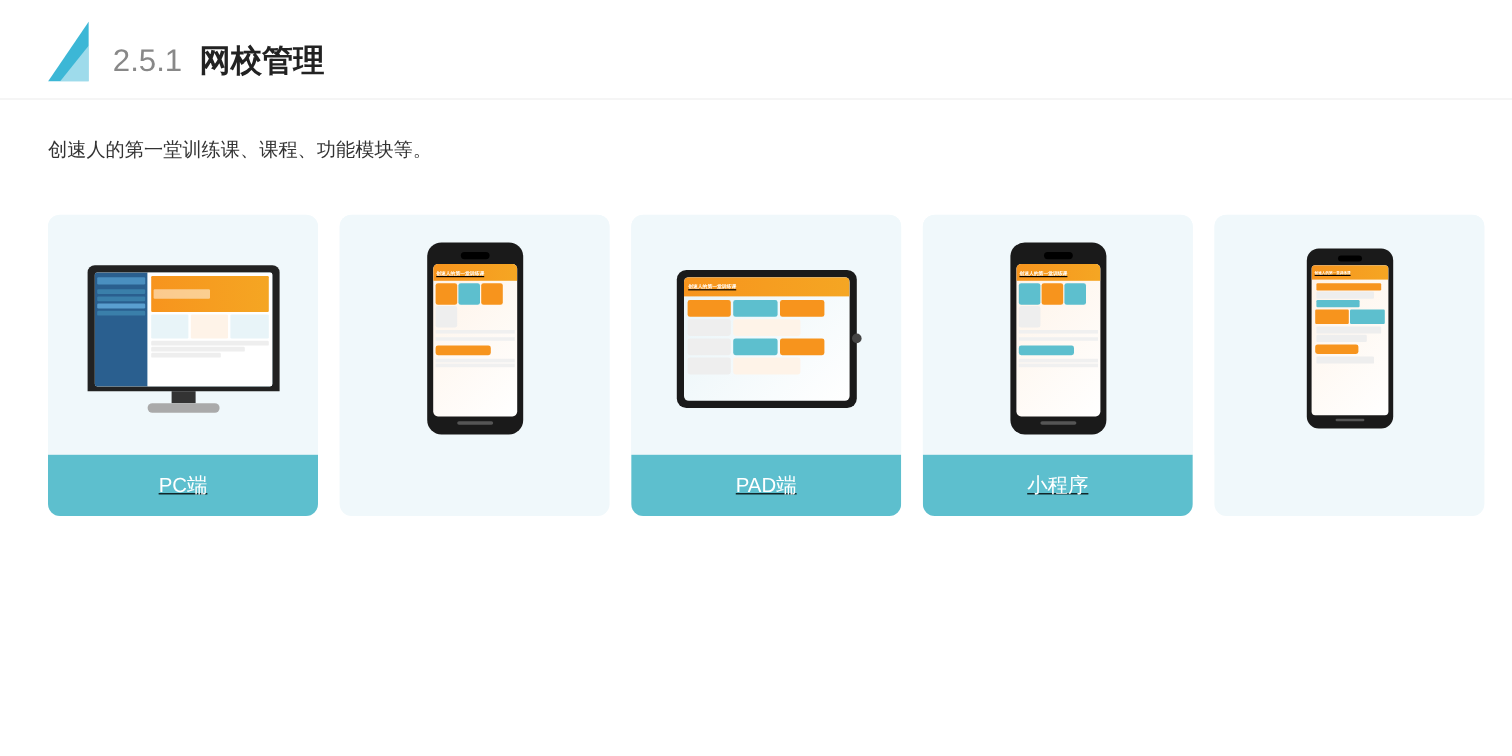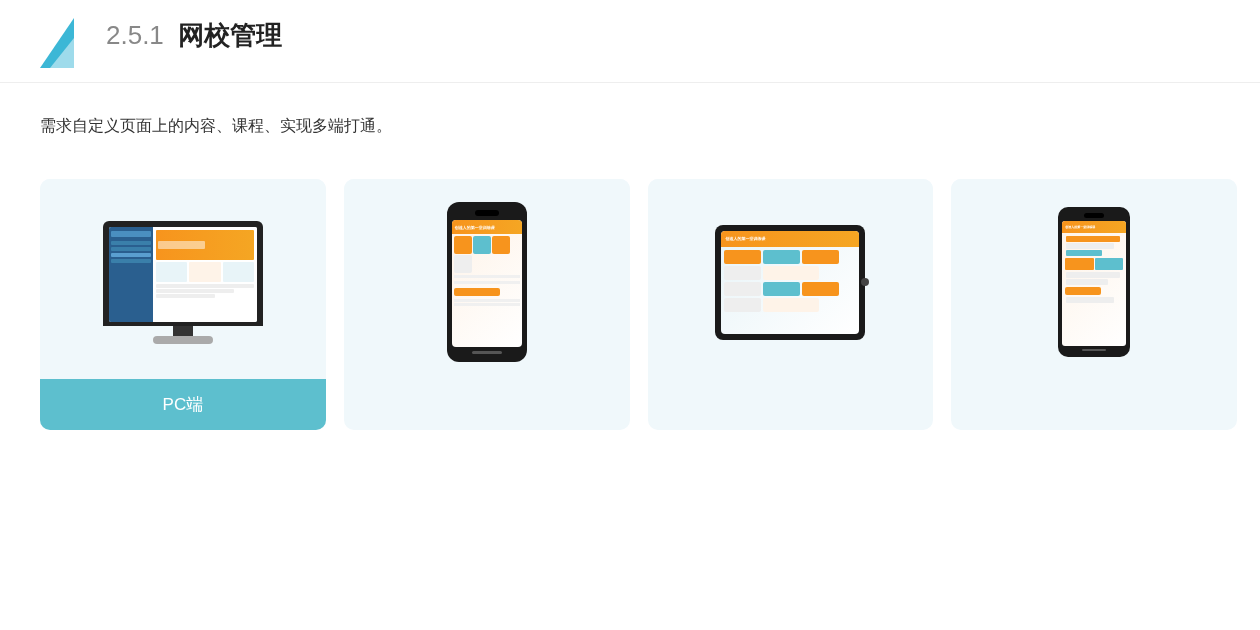--- a/index.html
+++ b/index.html
@@ -15,22 +15,22 @@
     
     .header {
       display: flex;
       align-items: center;
       justify-content: space-between;
       padding: 18px 40px 14px 40px;
       border-bottom: 1px solid #eee;
     }
     .header-left {
       display: flex;
-      align-items: flex-start;
-      gap: 32px;
+      align-items: flex-end;
+      gap: 20px;
     }
     .header-title {
       font-size: 26px;
       color: #333;
       font-weight: 400;
     }
     .header-title span {
       font-weight: 700;
       color: #222;
     }
@@ -61,20 +61,21 @@
       color: #333;
       line-height: 1.9;
     }
 
     
     .cards-section {
       display: flex;
       gap: 18px;
       padding: 28px 23px 20px 40px;
       justify-content: space-between;
+      text-decoration: underline;
     }
 
     .card {
       flex: 1;
       background: #f0f8fb;
       border-radius: 10px;
       overflow: hidden;
       display: flex;
       flex-direction: column;
       align-items: center;
@@ -299,21 +300,21 @@
     </div>
     <div class="header-title">
       <span style="color:#888; font-weight:400;">2.5.1</span>
       &nbsp;<span style="font-weight:700; color:#222;">网校管理</span>
     </div>
   </div>
 
 </div>
 
 <div class="description">
-  <div>需求自定义页面上的内容、课程、实现多端打通。</div>
+  <div>创速人的第一堂训练课、课程、功能模块等。</div>
 </div>
 
 <div class="cards-section">
 
   <div class="card">
     <div class="card-image-area">
       <div class="pc-monitor">
         <div class="monitor-screen-wrap">
           <div class="monitor-screen">
             <div class="monitor-screen-inner">
@@ -390,22 +391,48 @@
               <div class="pad-tile" style="width:28%; background:#5dbfce;"></div>
               <div class="pad-tile" style="width:28%; background:#f7941d;"></div>
               <div class="pad-tile" style="width:28%; background:#eee;"></div>
               <div class="pad-tile" style="width:42%; background:#fef3e8;"></div>
             </div>
           </div>
           <div class="pad-home-button"></div>
         </div>
       </div>
     </div>
-  </div>
-
+    <div class="card-label">PAD端</div>
+  </div>
+
+  <div class="card">
+    <div class="card-image-area">
+      <div class="phone-body">
+        <div class="phone-notch"></div>
+        <div class="phone-screen">
+          <div class="phone-screen-header">
+            <div style="font-size:4px; color:#fff; font-weight:bold;">创速人的第一堂训练课</div>
+          </div>
+          <div class="phone-screen-content">
+            <div class="phone-tile" style="background:#5dbfce;"></div>
+            <div class="phone-tile" style="background:#f7941d;"></div>
+            <div class="phone-tile" style="background:#5dbfce;"></div>
+            <div class="phone-tile" style="background:#eee;"></div>
+            <div style="width:100%; height:3px; background:#f0f0f0; margin:1px 0;"></div>
+            <div style="width:100%; height:3px; background:#f0f0f0; margin:1px 0;"></div>
+            <div style="width:70%; height:8px; background:#5dbfce; border-radius:2px; margin:2px 0;"></div>
+            <div style="width:100%; height:3px; background:#f0f0f0;"></div>
+            <div style="width:100%; height:3px; background:#f0f0f0;"></div>
+          </div>
+        </div>
+        <div class="phone-home-bar"></div>
+      </div>
+    </div>
+    <div class="card-label">小程序</div>
+  </div>
 
   <div class="card">
     <div class="card-image-area">
       <div class="phone-small">
         <div class="phone-small-notch"></div>
         <div class="phone-small-screen">
           <div style="height:12px; background:linear-gradient(90deg,#f7941d,#f5a623); display:flex; align-items:center; padding:0 3px;">
             <div style="font-size:3px; color:#fff; font-weight:bold;">创速人的第一堂训练课</div>
           </div>
           <div style="padding:2px;">

